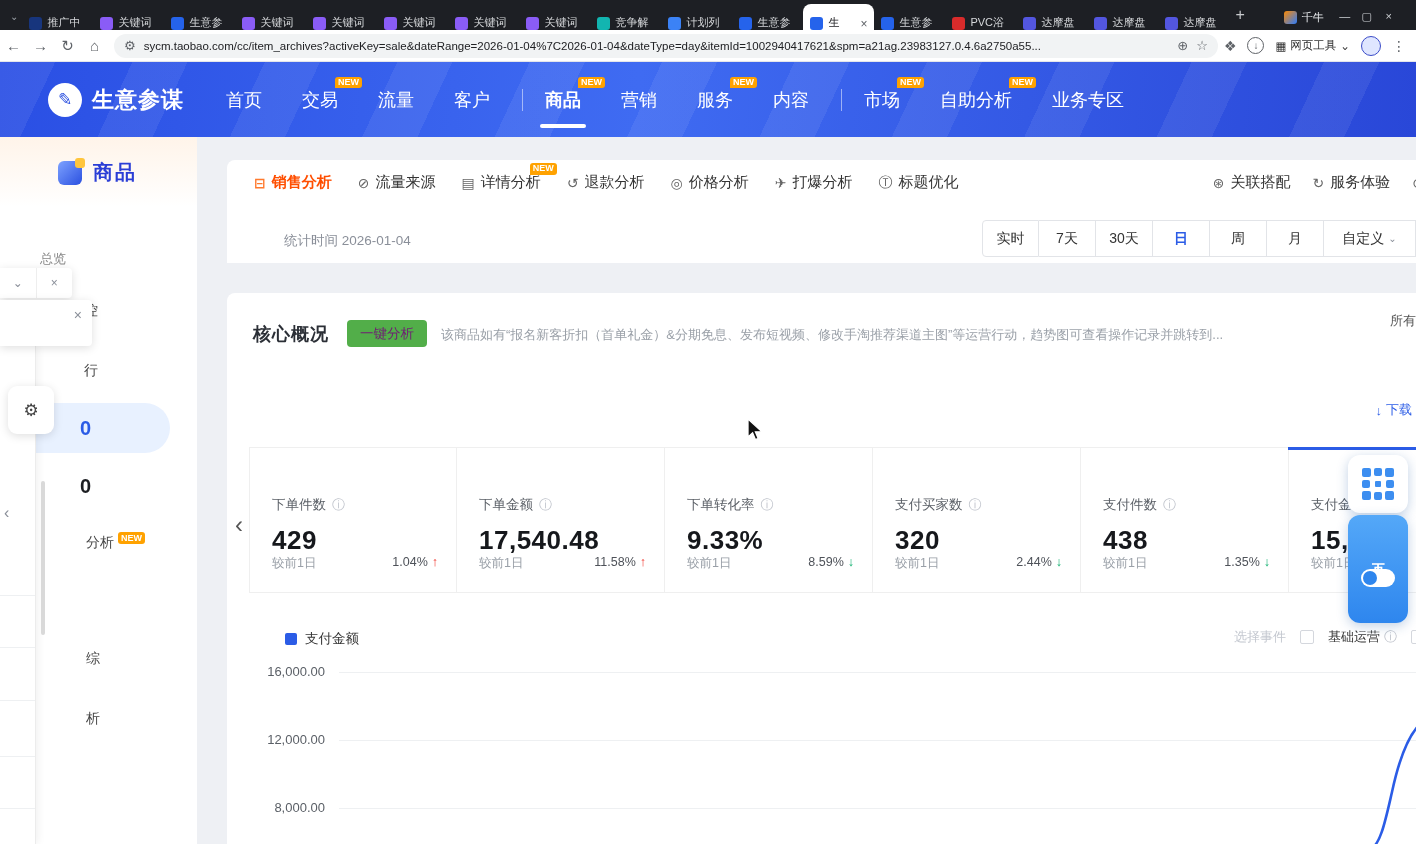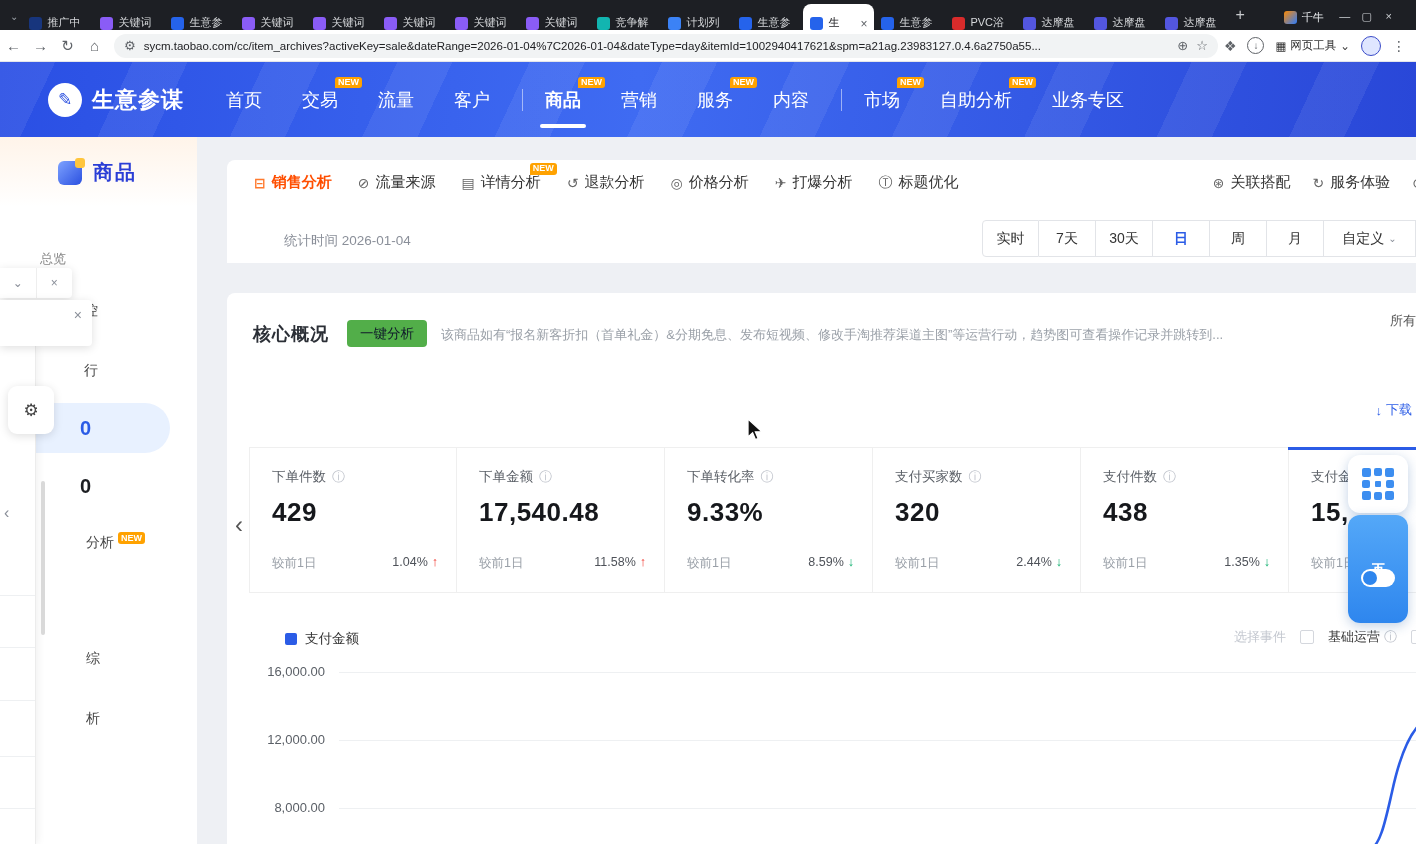--- a/index.html
+++ b/index.html
@@ -91,30 +91,30 @@
   #time-label{position:absolute;left:57px;top:72px;font-size:13.5px;color:#8a8f99;}
   #ranges{position:absolute;right:0;top:60px;display:flex;}
   .range{width:57px;height:37px;border:1px solid #e2e4e8;border-left:none;background:#fff;display:flex;align-items:center;justify-content:center;font-size:14px;color:#333;gap:4px;}
   .range:first-child{border-left:1px solid #e2e4e8;border-radius:4px 0 0 4px;}
   .range.sel{color:#2b5ce6;font-weight:bold;}
   .range.wide{width:92px;}
   .range .cd{font-size:10px;color:#8a8f99;}
 
   #panel2{position:absolute;left:227px;top:293px;right:0;bottom:0;background:#fff;border-radius:8px 0 0 0;overflow:hidden;}
   #core-title{position:absolute;left:26px;top:29px;font-size:18px;font-weight:bold;color:#2b2f36;letter-spacing:1px;}
-  #analyze-btn{position:absolute;left:120px;top:27px;width:80px;height:27px;background:#52ae49;color:#0f172a;font-size:13.5px;border:none;border-radius:4px;display:flex;align-items:center;justify-content:center;}
+  #analyze-btn{position:absolute;left:120px;top:27px;width:80px;height:27px;background:#52ae49;color:#701a75;font-size:13.5px;border:none;border-radius:4px;display:flex;align-items:center;justify-content:center;}
   #core-desc{position:absolute;left:214px;top:33px;width:946px;font-size:13px;color:#9aa0a8;white-space:nowrap;overflow:hidden;}
   #core-more{position:absolute;right:0;top:19px;font-size:13px;color:#555;background:#fff;padding-left:8px;}
   #download{position:absolute;right:4px;top:108px;color:#2b5ce6;font-size:13px;display:flex;gap:4px;align-items:center;}
 
   #metric-chevron{position:absolute;left:8px;top:218px;color:#555;font-size:24px;}
   #metrics{position:absolute;left:22px;top:154px;right:0;height:146px;display:flex;border-top:1px solid #efefef;border-bottom:1px solid #efefef;}
   .mcard{width:208px;flex:none;position:relative;padding:20px 22px 0;border-right:1px solid #efefef;background:#fff;}
   .mcard:first-child{border-left:1px solid #efefef;}
-  .mcard .t{display:flex;align-items:center;gap:6px;font-size:13.5px;color:#5a5f66;white-space:nowrap;}
+  .mcard .t{display:flex;align-items:center;gap:6px;font-size:13.5px;color:#5a5f66;white-space:nowrap;margin-top:28px;}
   .info{color:#c0c4cc;font-size:13px;}
   .mcard .v{margin-top:11px;font-size:26px;font-weight:bold;color:#16181c;letter-spacing:.5px;white-space:nowrap;}
   .mcard .cmp{position:absolute;left:22px;right:18px;bottom:20px;display:flex;justify-content:space-between;font-size:12.5px;color:#9aa0a8;}
   .pgroup{display:flex;gap:4px;color:#4e5259;}
   .arr.up{color:#f0342b;font-weight:bold;}
   .arr.down{color:#19b374;font-weight:bold;}
   .arr:empty{display:none;}
   .mcard.sel::before{content:"";position:absolute;left:-1px;right:0;top:-1px;height:3px;background:#2b5ce6;}
 
   #legend{position:absolute;left:58px;top:337px;display:flex;align-items:center;gap:8px;font-size:13.5px;color:#333;}

